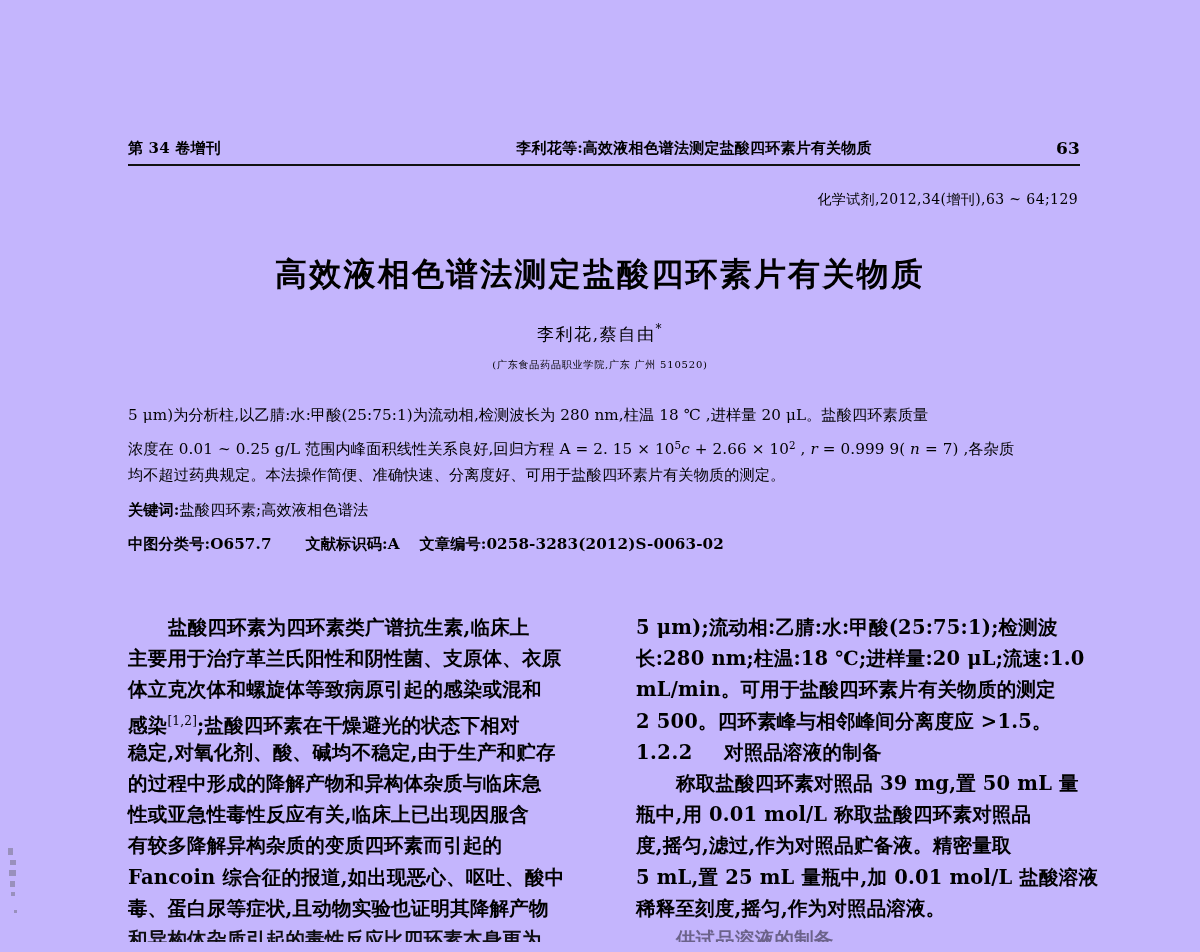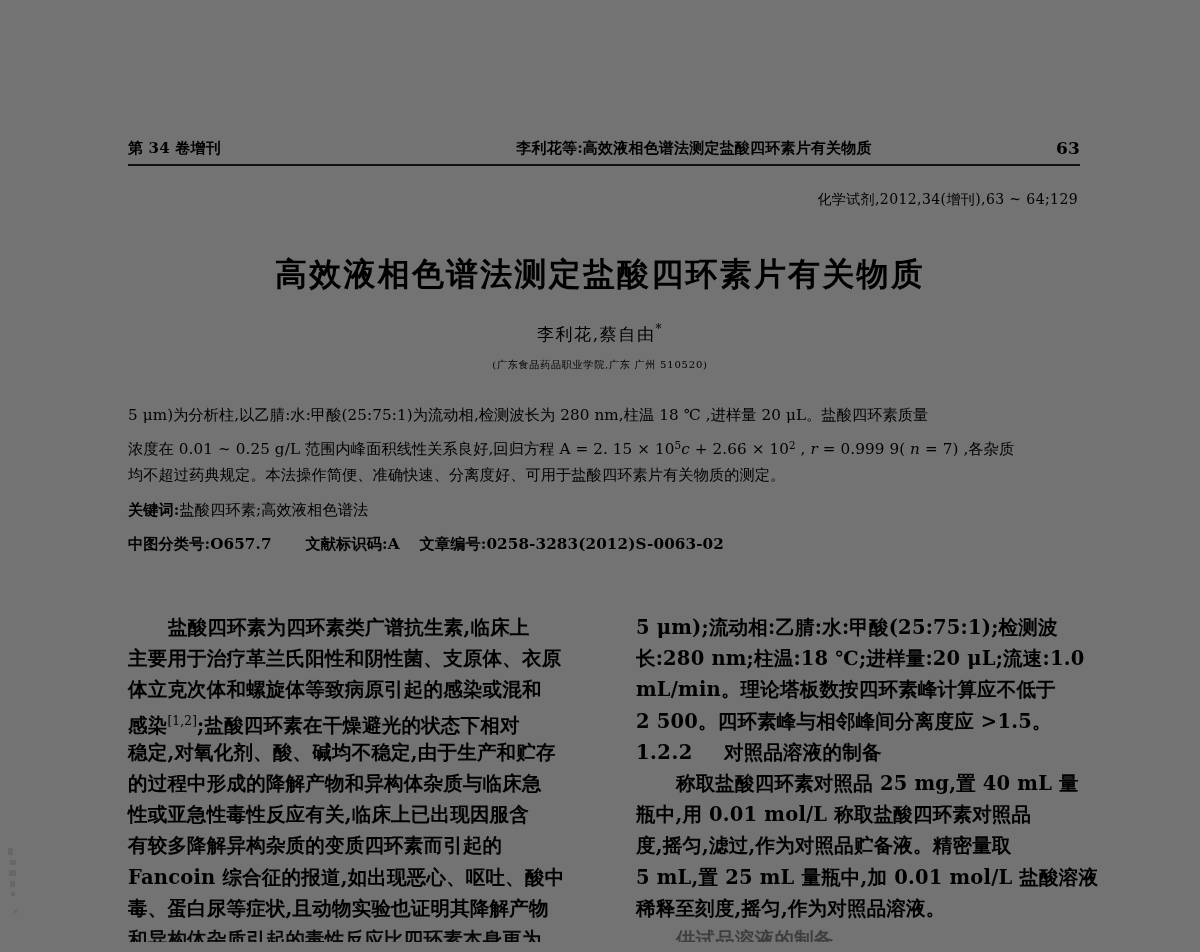--- a/index.html
+++ b/index.html
@@ -13,21 +13,21 @@
     font-family: "DejaVu Serif", "Liberation Serif", serif;
     color: #000000;
     overflow: hidden;
     position: relative;
   }
   .page {
     position: absolute;
     inset: 0;
     width: 1200px;
     height: 952px;
-    background: #737373;
+    background: #c4b5fd;
   }
 
   
   .runhead {
     position: absolute;
     left: 128px;
     top: 132px;
     width: 952px;
     height: 26px;
     display: flex;
@@ -253,28 +253,28 @@
       <span class="ln">Fancoin 综合征的报道,如出现恶心、呕吐、酸中</span>
       <span class="ln">毒、蛋白尿等症状,且动物实验也证明其降解产物</span>
       <span class="clip-line">和异构体杂质引起的毒性反应比四环素本身更为</span>
     </p>
   </div>
 
   <div class="col col-right">
     <p>
       <span class="ln">5 μm);流动相:乙腈:水:甲酸(25:75:1);检测波</span>
       <span class="ln">长:280 nm;柱温:18 ℃;进样量:20 μL;流速:1.0</span>
-      <span class="ln">mL/min。理论塔板数按四环素峰计算应不低于</span>
+      <span class="ln">mL/min。可用于盐酸四环素片有关物质的测定</span>
       <span class="ln">2 500。四环素峰与相邻峰间分离度应 &gt;1.5。</span>
     </p>
     <p class="sechead">
       <span class="ln"><span class="secnum">1.2.2</span><span class="gap"></span><span>对照品溶液的制备</span></span>
     </p>
     <p>
-      <span class="ln indent2">称取盐酸四环素对照品 25 mg,置 40 mL 量</span>
+      <span class="ln indent2">称取盐酸四环素对照品 39 mg,置 50 mL 量</span>
       <span class="ln">瓶中,用 0.01 mol/L 称取盐酸四环素对照品</span>
       <span class="ln">度,摇匀,滤过,作为对照品贮备液。精密量取</span>
       <span class="ln">5 mL,置 25 mL 量瓶中,加 0.01 mol/L 盐酸溶液</span>
       <span class="ln">稀释至刻度,摇匀,作为对照品溶液。</span>
       <span class="clip-line faint indent2">供试品溶液的制备</span>
     </p>
   </div>
 
   <div class="margin-mark">
     <i style="width:5px;height:7px;"></i>

